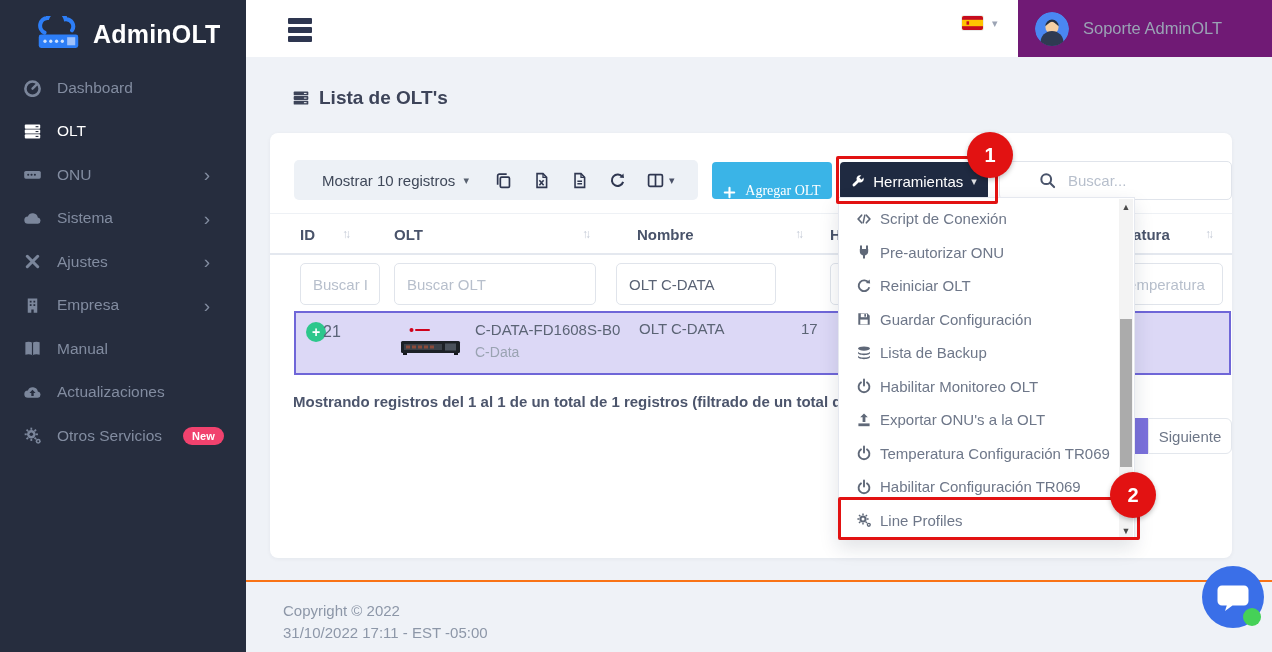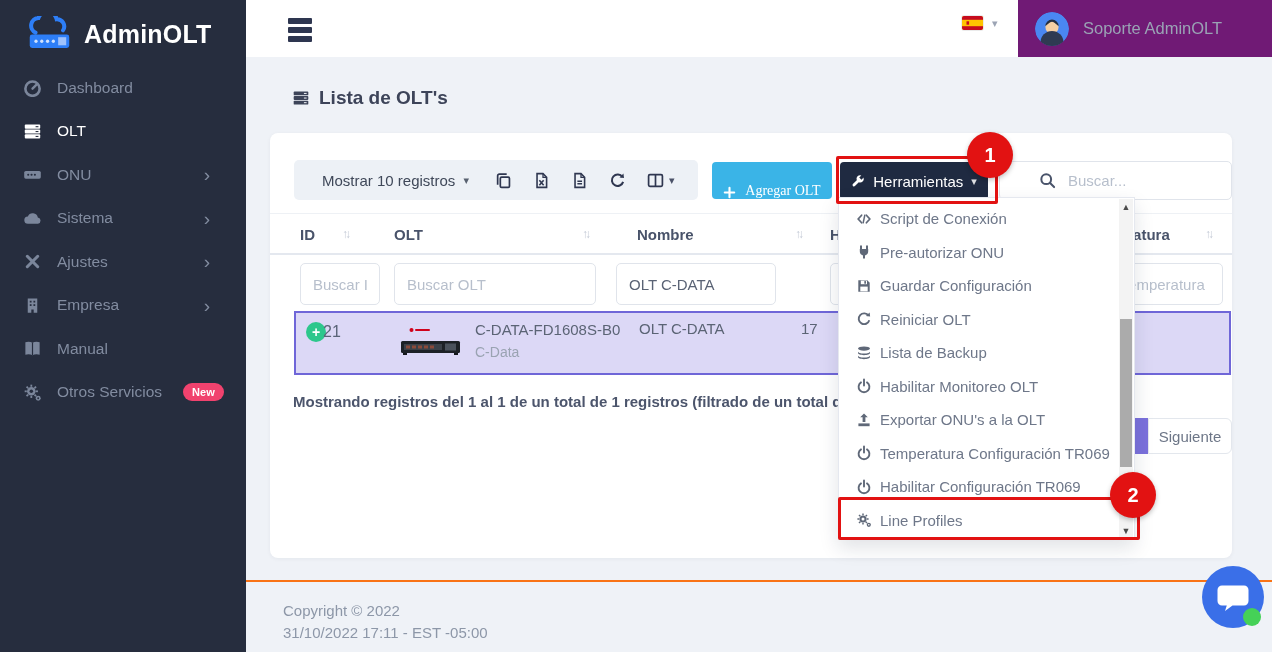--- a/index.html
+++ b/index.html
@@ -5,21 +5,21 @@
   *{margin:0;padding:0;box-sizing:border-box}
   body{font-family:"Liberation Sans","DejaVu Sans",sans-serif;background:#fff}
   .stage{position:relative;width:1272px;height:652px;overflow:hidden;background:#eff2f7}
   .ico{display:inline-flex;width:16px;height:16px;flex:0 0 auto}
   .ico svg{width:100%;height:100%}
   .punch{fill:#fff}
   .caret{font-size:11px;line-height:1;opacity:.85}
 
   
   .sidebar{position:absolute;left:0;top:0;width:246px;height:652px;background:var(--c-sidebar_bg,#262d3e);z-index:5}
-  .logo{display:flex;align-items:center;gap:9px;padding:11px 0 0 23px;height:58px;cursor:pointer}
+  .logo{display:flex;align-items:center;gap:9px;padding:11px 0 0 32px;height:58px;cursor:pointer}
   .logo-text{color:#fff;font-size:25px;font-weight:800;letter-spacing:.2px}
   .sb-menu{margin-top:8px}
   .sb-item{display:flex;align-items:center;height:43.5px;padding:0 36px 0 23px;gap:15px;color:#828ca0;font-size:15.5px;cursor:pointer}
   .sb-item .sb-ico{width:19px;height:19px;color:#7b869b}
   .sb-item .punch{fill:var(--c-sidebar_bg,#262d3e)}
   .sb-item.active,.sb-item.active .sb-ico{color:#fff}
   .sb-label{flex:0 0 auto}
   .sb-chev{margin-left:auto;font-size:19px;line-height:1;color:#828ca0}
   .sb-badge{background:var(--c-badge_new,#f1426e);color:#fff;font-size:11px;font-weight:700;border-radius:10px;padding:3px 9px;margin-left:6px}
 
@@ -211,20 +211,31 @@
         <div class="sb-item">
           <span class="ico sb-ico">
             <svg viewBox="0 0 16 16" fill="currentColor">
               <path d="M8 3.2 C6.4 2.1 3.9 2 2 2.7 V13.2 c1.9-.7 4.4-.6 6 .5 1.6-1.1 4.1-1.2 6-.5 V2.7 C12.1 2 9.6 2.1 8 3.2 Z"></path>
               <g class="punch">
                 <rect x="7.5" y="3" width="1" height="10.5"></rect>
               </g>
             </svg>
           </span>
           <span class="sb-label">Manual</span>
+        </div>
+        <div class="sb-item">
+          <span class="ico sb-ico">
+            <svg viewBox="0 0 16 16" fill="currentColor">
+              <path d="M12.6 12.5 H4.3 A3.1 3.1 0 0 1 4.1 6.3 A4.4 4.4 0 0 1 12.5 7.1 A2.75 2.75 0 0 1 12.6 12.5 Z"></path>
+              <g class="punch">
+                <path d="M8 5.6 l2.6 2.8 h-1.6 v2.6 h-2 V8.4 H5.4 Z"></path>
+              </g>
+            </svg>
+          </span>
+          <span class="sb-label">Actualizaciones</span>
         </div>
         <div class="sb-item">
           <span class="ico sb-ico">
             <svg viewBox="0 0 16 16" fill="currentColor">
               <g stroke="currentColor" stroke-width="1.5">
                 <line x1="7" y1="1.4" x2="7" y2="3.2"></line>
                 <line x1="7" y1="10.8" x2="7" y2="12.6"></line>
                 <line x1="1.4" y1="7" x2="3.2" y2="7"></line>
                 <line x1="10.8" y1="7" x2="12.6" y2="7"></line>
                 <line x1="3" y1="3" x2="4.3" y2="4.3"></line>
@@ -451,38 +462,38 @@
             <svg viewBox="0 0 16 16" fill="currentColor">
               <path d="M5 1.5 v3.5 M11 1.5 v3.5" stroke="currentColor" stroke-width="2" fill="none"></path>
               <path d="M3.8 5 h8.4 v2.3 a4.2 4.2 0 0 1 -3.2 4.08 V14.5 h-2 v-3.12 A4.2 4.2 0 0 1 3.8 7.3 Z"></path>
             </svg>
           </span>
           <span>Pre-autorizar ONU</span>
         </div>
         <div class="mi">
           <span class="ico mi-ico">
             <svg viewBox="0 0 16 16" fill="currentColor">
+              <path d="M13.3 9.3 A5.4 5.4 0 1 1 12.6 4.7" fill="none" stroke="currentColor" stroke-width="1.9"></path>
+              <path d="M13.6 1.4 l0.5 4.2 -4.2-0.5 Z"></path>
+            </svg>
+          </span>
+          <span>Reiniciar OLT</span>
+        </div>
+        <div class="mi">
+          <span class="ico mi-ico">
+            <svg viewBox="0 0 16 16" fill="currentColor">
               <path d="M2.3 2.3 h9 l2.4 2.4 v9 h-11.4 Z"></path>
               <g class="punch">
                 <rect x="4.8" y="2.6" width="6.2" height="3.6"></rect>
                 <rect x="4.3" y="8.6" width="7.4" height="4.8"></rect>
               </g>
               <rect x="8.3" y="3.1" width="1.7" height="2.6"></rect>
             </svg>
           </span>
           <span>Guardar Configuración</span>
-        </div>
-        <div class="mi">
-          <span class="ico mi-ico">
-            <svg viewBox="0 0 16 16" fill="currentColor">
-              <path d="M13.3 9.3 A5.4 5.4 0 1 1 12.6 4.7" fill="none" stroke="currentColor" stroke-width="1.9"></path>
-              <path d="M13.6 1.4 l0.5 4.2 -4.2-0.5 Z"></path>
-            </svg>
-          </span>
-          <span>Reiniciar OLT</span>
         </div>
         <div class="mi">
           <span class="ico mi-ico">
             <svg viewBox="0 0 16 16" fill="currentColor">
               <ellipse cx="8" cy="3.6" rx="6" ry="2.1"></ellipse>
               <path d="M2 6.4 c0 1.15 2.7 2.05 6 2.05 s6 -.9 6 -2.05 v1.7 c0 1.15 -2.7 2.05 -6 2.05 s-6 -.9 -6 -2.05 Z"></path>
               <path d="M2 10.4 c0 1.15 2.7 2.05 6 2.05 s6 -.9 6 -2.05 v1.7 c0 1.15 -2.7 2.05 -6 2.05 s-6 -.9 -6 -2.05 Z"></path>
             </svg>
           </span>
           <span>Lista de Backup</span>

